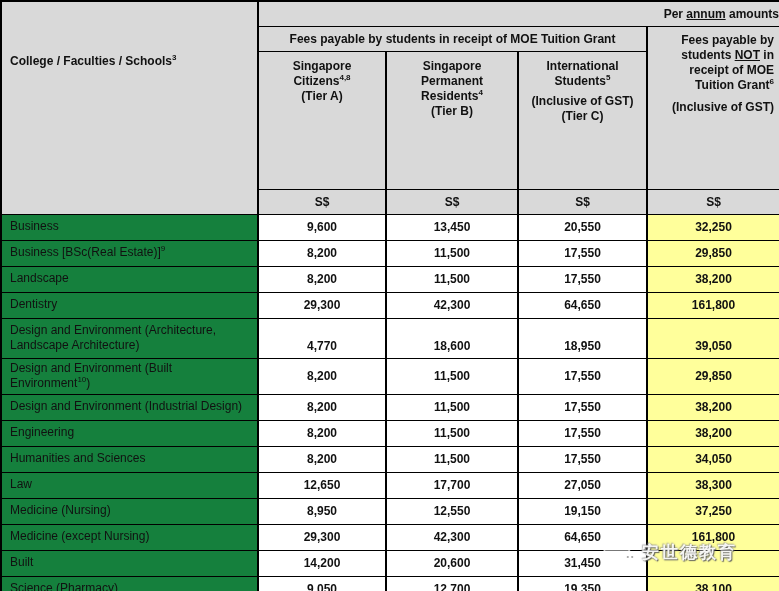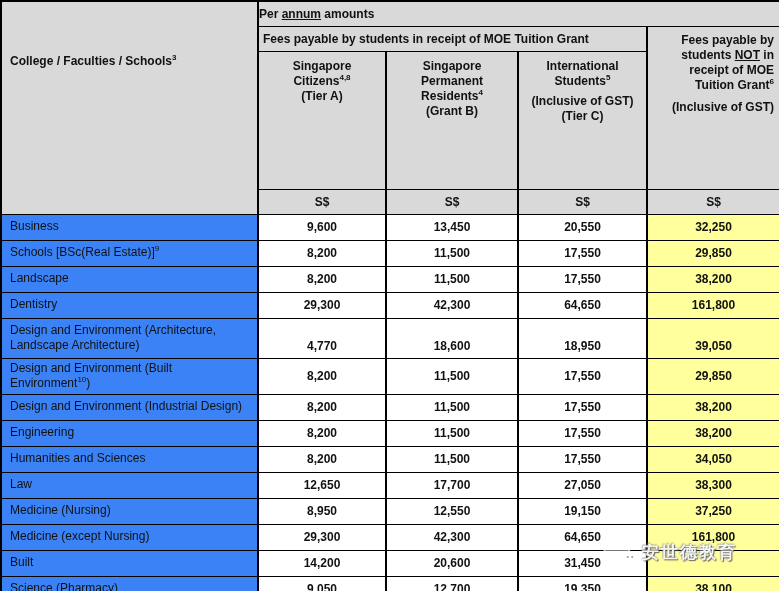--- a/index.html
+++ b/index.html
@@ -39,28 +39,28 @@
   tbody tr{height:26px;}
   tbody tr.tall{height:40px;}
 
   th.college{
     vertical-align:top;
     text-align:left;
     padding:52px 6px 0 8px;
     font-size:12.5px;
   }
   th.per-annum{
-    text-align:left;
+    text-align:right;
     vertical-align:middle;
     font-size:12.5px;
   }
   th.grant{
-    text-align:left;
+    text-align:center;
     vertical-align:middle;
-    padding:2px 4px;
+    padding:2px 14px;
   }
   th.non-grant{
     vertical-align:top;
     text-align:right;
     padding:6px 5px 0 5px;
     line-height:1.25;
   }
   th.non-grant .gst-line{margin-top:7px;font-weight:bold;}
   th.tier{vertical-align:top;padding:0;}
   .tier-wrap{
@@ -70,21 +70,21 @@
     justify-content:space-between;
     align-items:center;
     padding:7px 4px 12px 4px;
     line-height:1.25;
   }
   .tier-top{}
   .tier-top .gst-line{margin-top:5px;}
   th.ss{text-align:center;vertical-align:middle;}
 
   td.label-cell{
-    background:#3b82f6;
+    background:#15803d;
     text-align:left;
     padding:2px 4px 2px 8px;
     font-weight:normal;
     line-height:1.3;
   }
   td.num{
     background:#ffffff;
     text-align:center;
     vertical-align:middle;
     font-weight:bold;
@@ -145,21 +145,21 @@
       <tr class="h-row3">
         <th class="tier">
           <div class="tier-wrap">
             <div class="tier-top"><span>Singapore Citizens</span><sup>4,8</sup></div>
             <div class="tier-label">(Tier A)</div>
           </div>
         </th>
         <th class="tier">
           <div class="tier-wrap">
             <div class="tier-top"><span>Singapore Permanent Residents</span><sup>4</sup></div>
-            <div class="tier-label">(Grant B)</div>
+            <div class="tier-label">(Tier B)</div>
           </div>
         </th>
         <th class="tier">
           <div class="tier-wrap">
             <div class="tier-top"><span>International Students</span><sup>5</sup>
               <div class="gst-line">(Inclusive of GST)</div>
             </div>
             <div class="tier-label">(Tier C)</div>
           </div>
         </th>
@@ -174,21 +174,21 @@
     <tbody>
     <tr>
       <td class="label-cell"><span class="lbl">Business</span><sup class="lblsup"></sup><span class="lblsuf"></span></td>
       <td class="num">9,600</td>
       <td class="num">13,450</td>
       <td class="num">20,550</td>
       <td class="num highlight">32,250</td>
     </tr>
 
     <tr>
-      <td class="label-cell"><span class="lbl">Schools [BSc(Real Estate)]</span><sup class="lblsup">9</sup><span class="lblsuf"></span></td>
+      <td class="label-cell"><span class="lbl">Business [BSc(Real Estate)]</span><sup class="lblsup">9</sup><span class="lblsuf"></span></td>
       <td class="num">8,200</td>
       <td class="num">11,500</td>
       <td class="num">17,550</td>
       <td class="num highlight">29,850</td>
     </tr>
 
     <tr>
       <td class="label-cell"><span class="lbl">Landscape</span><sup class="lblsup"></sup><span class="lblsuf"></span></td>
       <td class="num">8,200</td>
       <td class="num">11,500</td>

